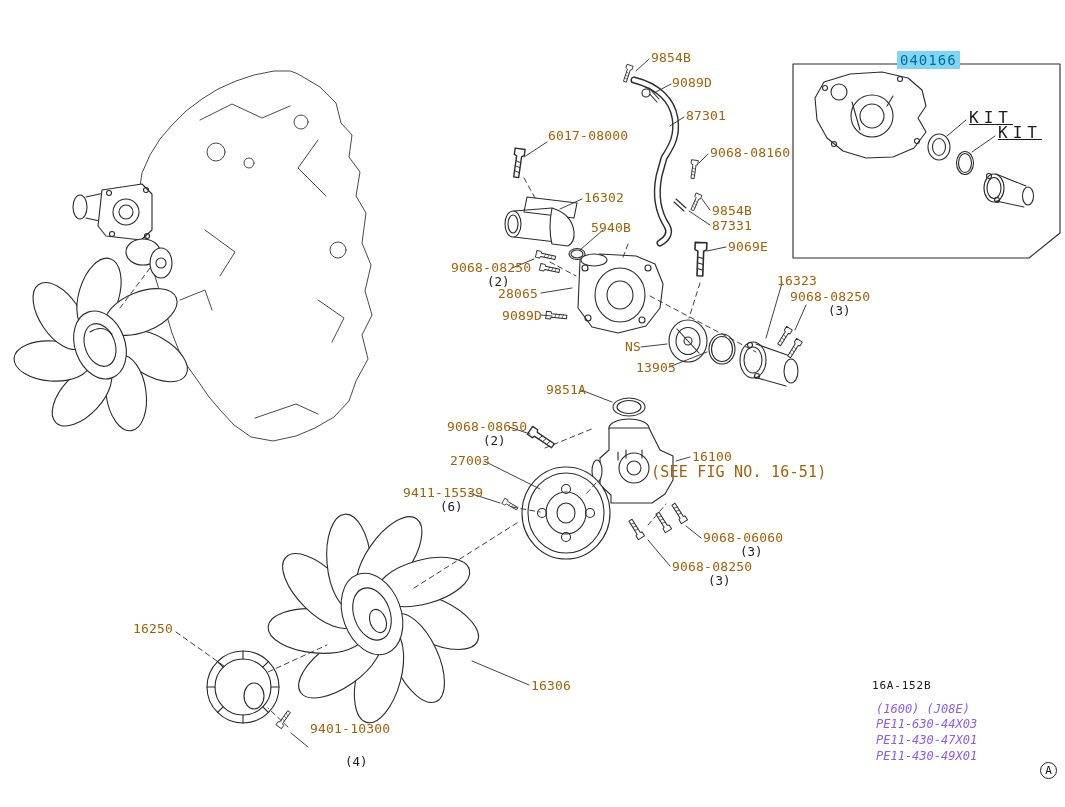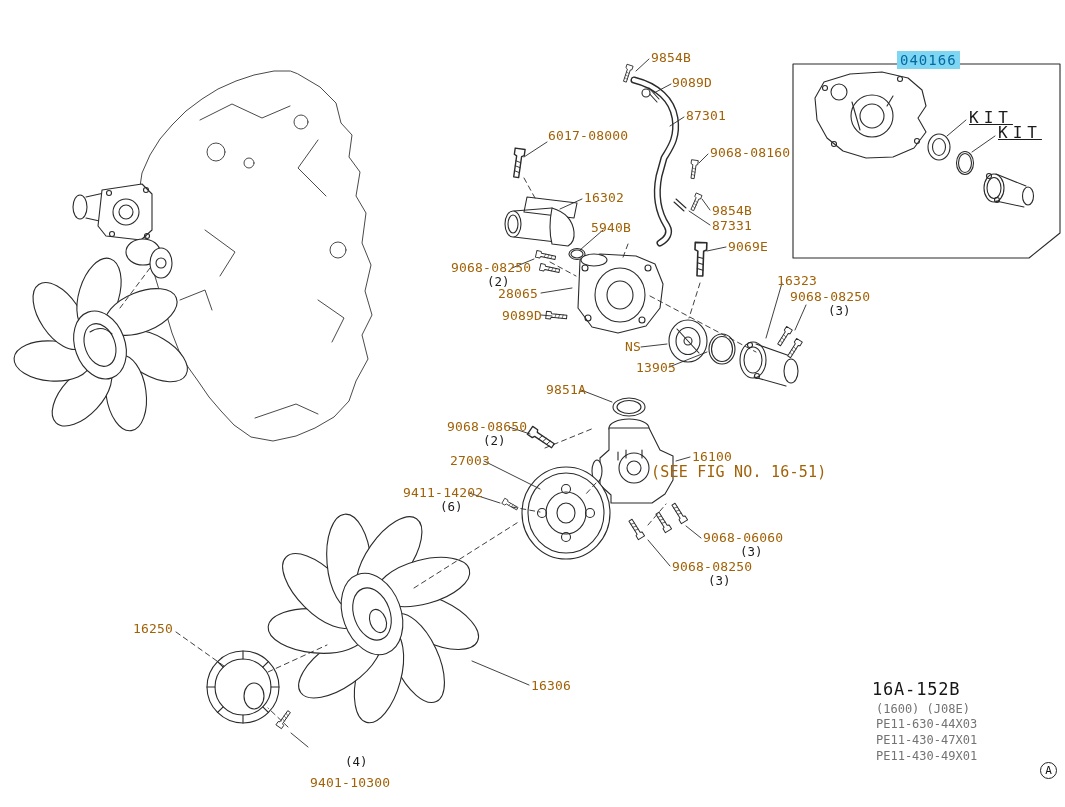--- a/index.html
+++ b/index.html
@@ -4,22 +4,22 @@
 <style>
   * { margin:0; padding:0; box-sizing:border-box; }
   html,body { background:#ffffff; }
   body { font-family:"DejaVu Sans Mono","Liberation Mono",monospace; }
   .page { position:relative; width:1065px; height:807px; background:#ffffff; overflow:hidden; }
   svg.art { position:absolute; left:0; top:0; }
   .lbl { position:absolute; font-size:13px; line-height:14px; color:#a16207; white-space:nowrap; letter-spacing:0.2px; }
   .qty { position:absolute; font-size:12.5px; line-height:13px; color:#1c1c1c; white-space:nowrap; }
   .kit-label { position:absolute; font-size:16px; letter-spacing:5px; color:#1c1c1c; white-space:nowrap;text-decoration:underline; }
   .hl { position:absolute; font-size:14px; line-height:16px; color:#0369a1; background:#7fd6f3; padding:1px 3px; letter-spacing:1px; white-space:nowrap; }
-  .fig-code { position:absolute; font-size:17px; letter-spacing:0.8px; color:#161616; white-space:nowrap; }
-  .footer-code { position:absolute; font-size:12px; line-height:15px; color:#737373; white-space:nowrap; }
+  .fig-code { position:absolute; font-size:11px; letter-spacing:0.8px; color:#161616; white-space:nowrap; }
+  .footer-code { position:absolute; font-size:12px; line-height:15px; color:#8b5cf6; white-space:nowrap;font-style:italic; }
   .badge { position:absolute; width:17px; height:17px; border:1.5px solid #222; border-radius:50%;
            font-size:11px; color:#111; display:flex; align-items:center; justify-content:center; background:#fff; }
 </style>
 </head>
 <body>
 
 <div class="page">
 
   <svg class="art" width="1065" height="807" viewBox="0 0 1065 807">
     <defs>
@@ -275,31 +275,31 @@
   <div class="lbl" style="left:502px;top:309px">9089D</div>
   <div class="lbl" style="left:777px;top:274px">16323</div>
   <div class="lbl" style="left:790px;top:290px">9068-08250</div>
   <div class="qty" style="left:828px;top:304px">(3)</div>
   <div class="lbl" style="left:625px;top:340px">NS</div>
   <div class="lbl" style="left:636px;top:361px">13905</div>
   <div class="lbl" style="left:546px;top:383px">9851A</div>
   <div class="lbl" style="left:447px;top:420px">9068-08650</div>
   <div class="qty" style="left:483px;top:434px">(2)</div>
   <div class="lbl" style="left:450px;top:454px">27003</div>
-  <div class="lbl" style="left:403px;top:486px">9411-14202</div>
+  <div class="lbl" style="left:403px;top:486px">9411-15539</div>
   <div class="qty" style="left:440px;top:500px">(6)</div>
   <div class="lbl" style="left:692px;top:450px">16100</div>
   <div class="lbl" style="left:651px;top:465px;font-size:15px">(SEE FIG NO. 16-51)</div>
   <div class="lbl" style="left:703px;top:531px">9068-06060</div>
   <div class="qty" style="left:740px;top:545px">(3)</div>
   <div class="lbl" style="left:672px;top:560px">9068-08250</div>
   <div class="qty" style="left:708px;top:574px">(3)</div>
   <div class="lbl" style="left:531px;top:679px">16306</div>
   <div class="lbl" style="left:133px;top:622px">16250</div>
-  <div class="lbl" style="left:310px;top:776px">9401-10300</div>
+  <div class="lbl" style="left:310px;top:722px">9401-10300</div>
   <div class="qty" style="left:345px;top:755px">(4)</div>
 
   <div class="hl" style="left:897px;top:51px">040166</div>
   <div class="kit-label" style="left:969px;top:108px">KIT</div>
   <div class="kit-label" style="left:998px;top:123px">KIT</div>
 
   <div class="fig-code" style="left:872px;top:679px">16A-152B</div>
   <div class="footer-code" style="left:876px;top:702px">(1600) (J08E)</div>
   <div class="footer-code" style="left:876px;top:717px">PE11-630-44X03</div>
   <div class="footer-code" style="left:876px;top:733px">PE11-430-47X01</div>

